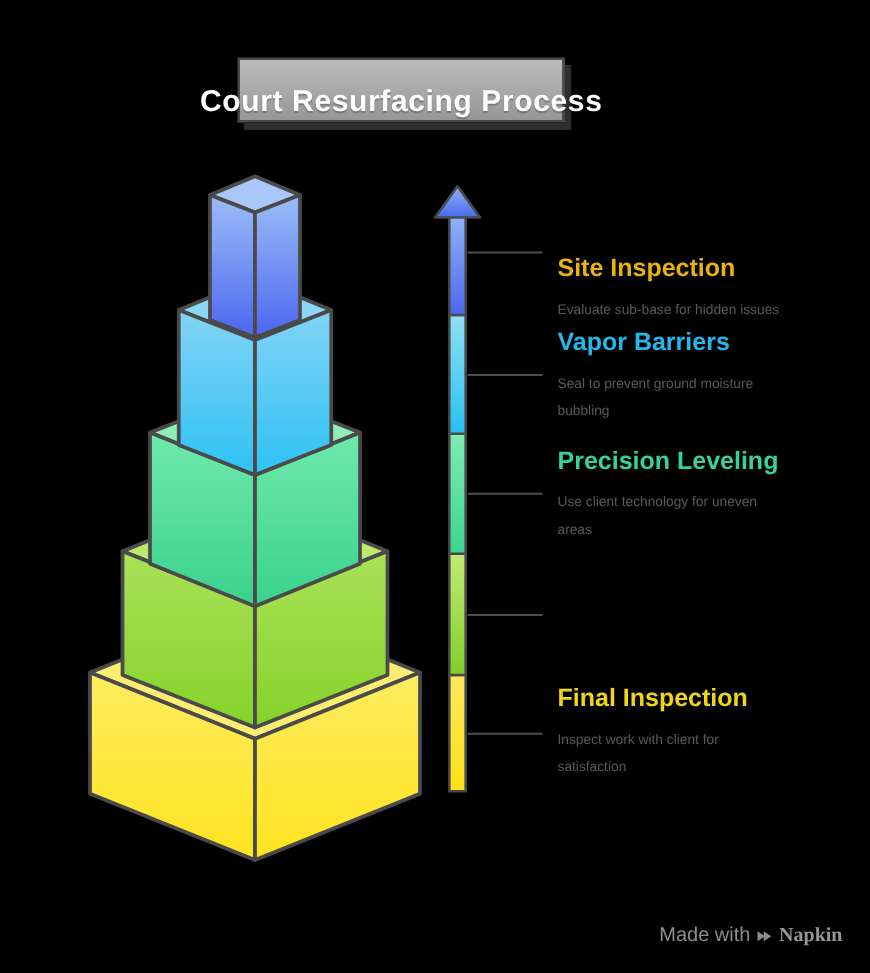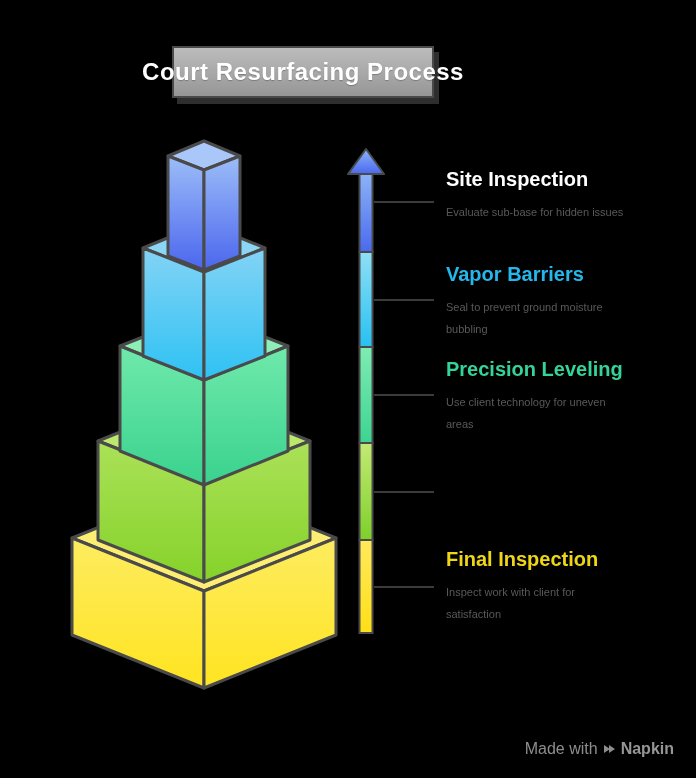--- a/index.html
+++ b/index.html
@@ -1,44 +1,44 @@
 <!DOCTYPE html>
 <html><head>
 <meta charset="utf-8">
 <style>
   html,body{margin:0;padding:0;background:#000;}
   .canvas{
     position:relative;width:696px;height:778px;background:#000;overflow:hidden;
     font-family:"Liberation Sans",sans-serif;
   }
   .title-box{
-    position:absolute;left:172px;top:46px;width:262px;height:52px;
+    position:absolute;left:190px;top:46px;width:262px;height:52px;
     background:linear-gradient(#bcbcbc,#969696);
     border:2px solid #4a4a4a;
     box-shadow:5px 6px 0 #2e2e2e;
     box-sizing:border-box;
-    display:flex;align-items:center;justify-content:center;
+    display:flex;align-items:flex-end;justify-content:center;
   }
   .title-box span{
     color:#fff;font-size:24px;font-weight:700;letter-spacing:.5px;
     text-shadow:0 1px 1px rgba(0,0,0,.25);white-space:nowrap;
   }
   .diagram-svg{position:absolute;left:0;top:0;}
   .step{position:absolute;left:446px;width:186px;}
   .step h2{
     margin:0;font-size:20px;font-weight:700;line-height:26px;white-space:nowrap;
   }
   .step p{
     margin:9px 0 0 0;font-size:11px;line-height:22px;color:#595959;font-weight:400;
   }
   .footer{
     position:absolute;right:22px;top:740px;display:flex;align-items:center;gap:5px;
     color:#8d8d8d;font-size:16px;
   }
-  .footer .brand{font-weight:700;color:#969696;}
+  .footer .brand{font-weight:700;color:#969696;font-family:Liberation Serif, serif;}
   .footer svg{display:block;}
 </style>
 </head>
 <body>
 
 <div class="canvas">
 
   <div class="title-box">
     <span>Court Resurfacing Process</span>
   </div>
@@ -127,21 +127,21 @@
     <g stroke="#4f4f4f" stroke-width="1.5">
       <line x1="374" y1="202" x2="434" y2="202"></line>
       <line x1="374" y1="300" x2="434" y2="300"></line>
       <line x1="374" y1="395" x2="434" y2="395"></line>
       <line x1="374" y1="492" x2="434" y2="492"></line>
       <line x1="374" y1="587" x2="434" y2="587"></line>
     </g>
   </svg>
 
   <div class="step" style="top:166px">
-    <h2 style="color: #ffffff;">Site Inspection</h2>
+    <h2 style="color: #eab308; margin-top: 36px;">Site Inspection</h2>
     <p>Evaluate sub-base for hidden issues</p>
   </div>
   <div class="step" style="top:261px">
     <h2 style="color: rgb(37, 183, 236);">Vapor Barriers</h2>
     <p>Seal to prevent ground moisture bubbling</p>
   </div>
   <div class="step" style="top:356px">
     <h2 style="color: rgb(52, 211, 153);">Precision Leveling</h2>
     <p>Use client technology for uneven areas</p>
   </div>

